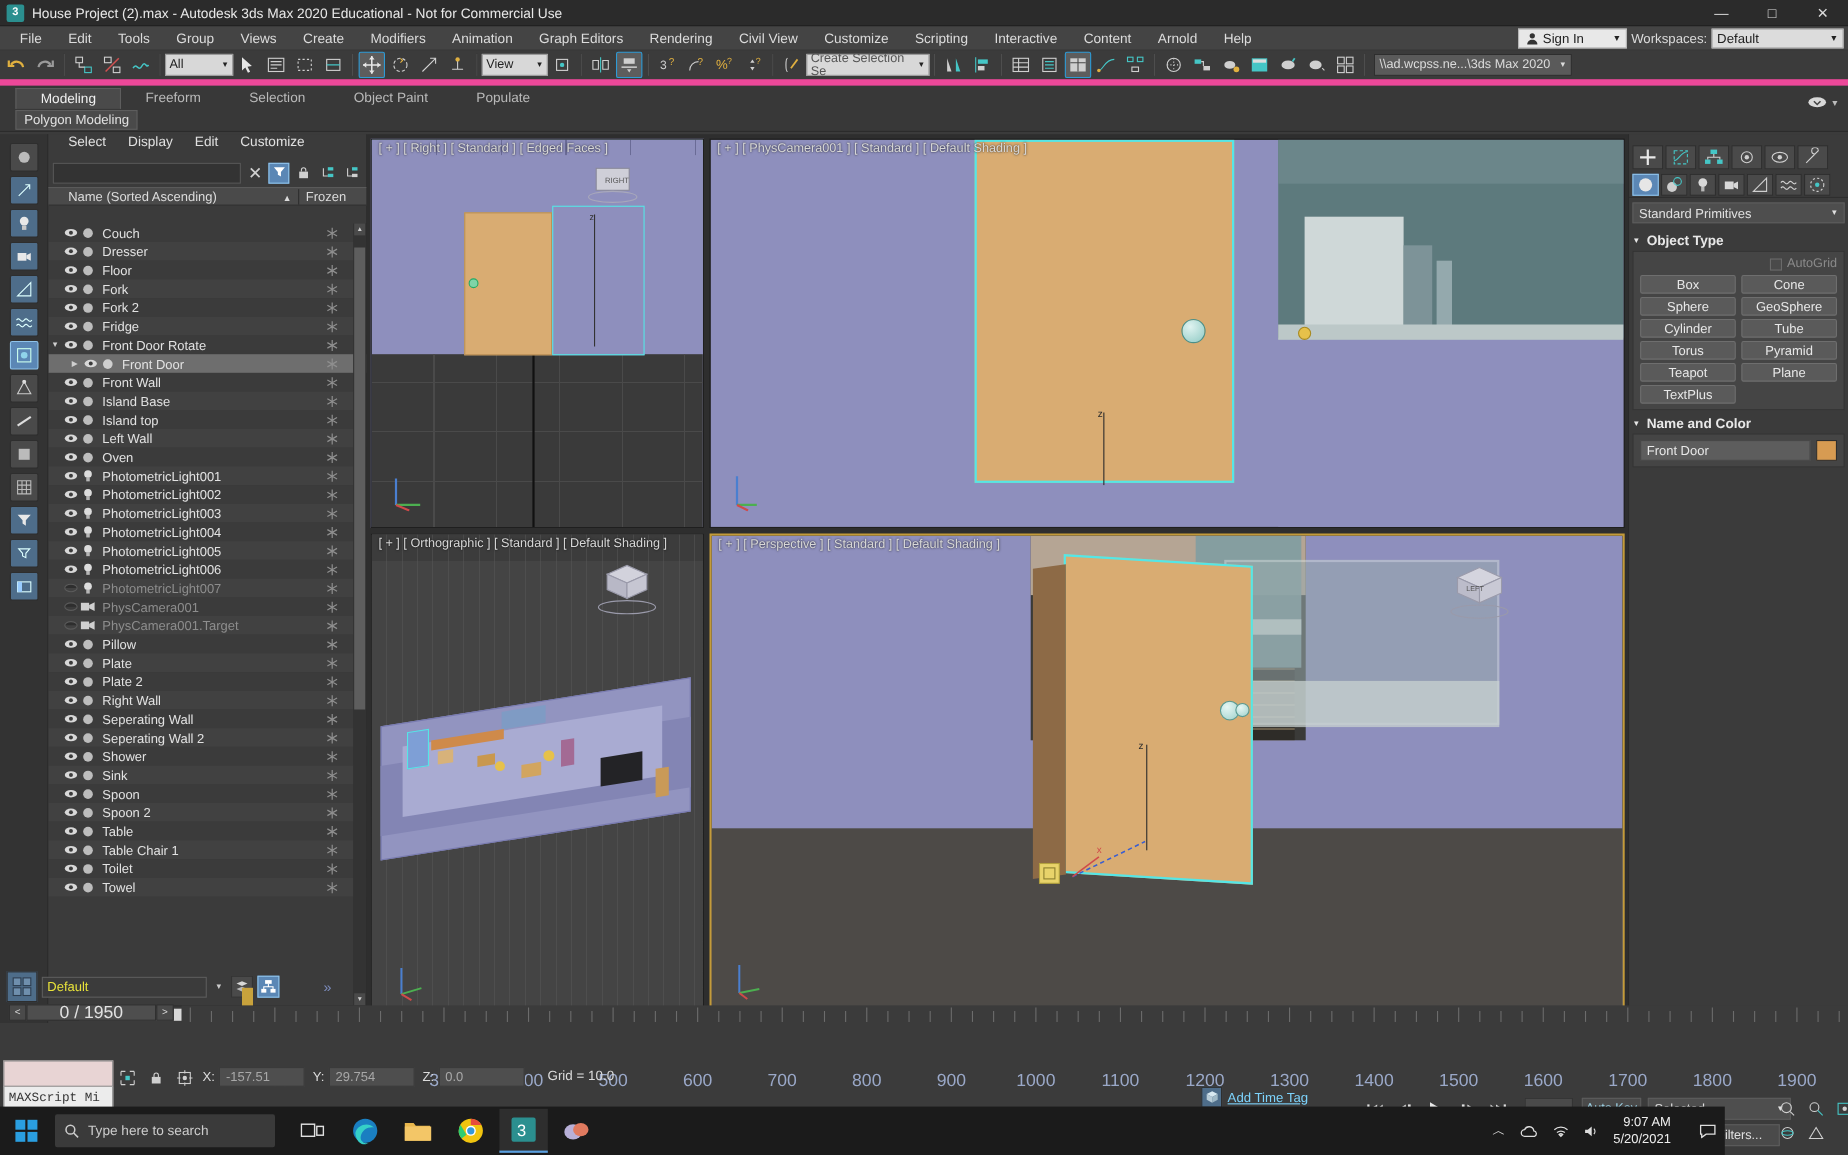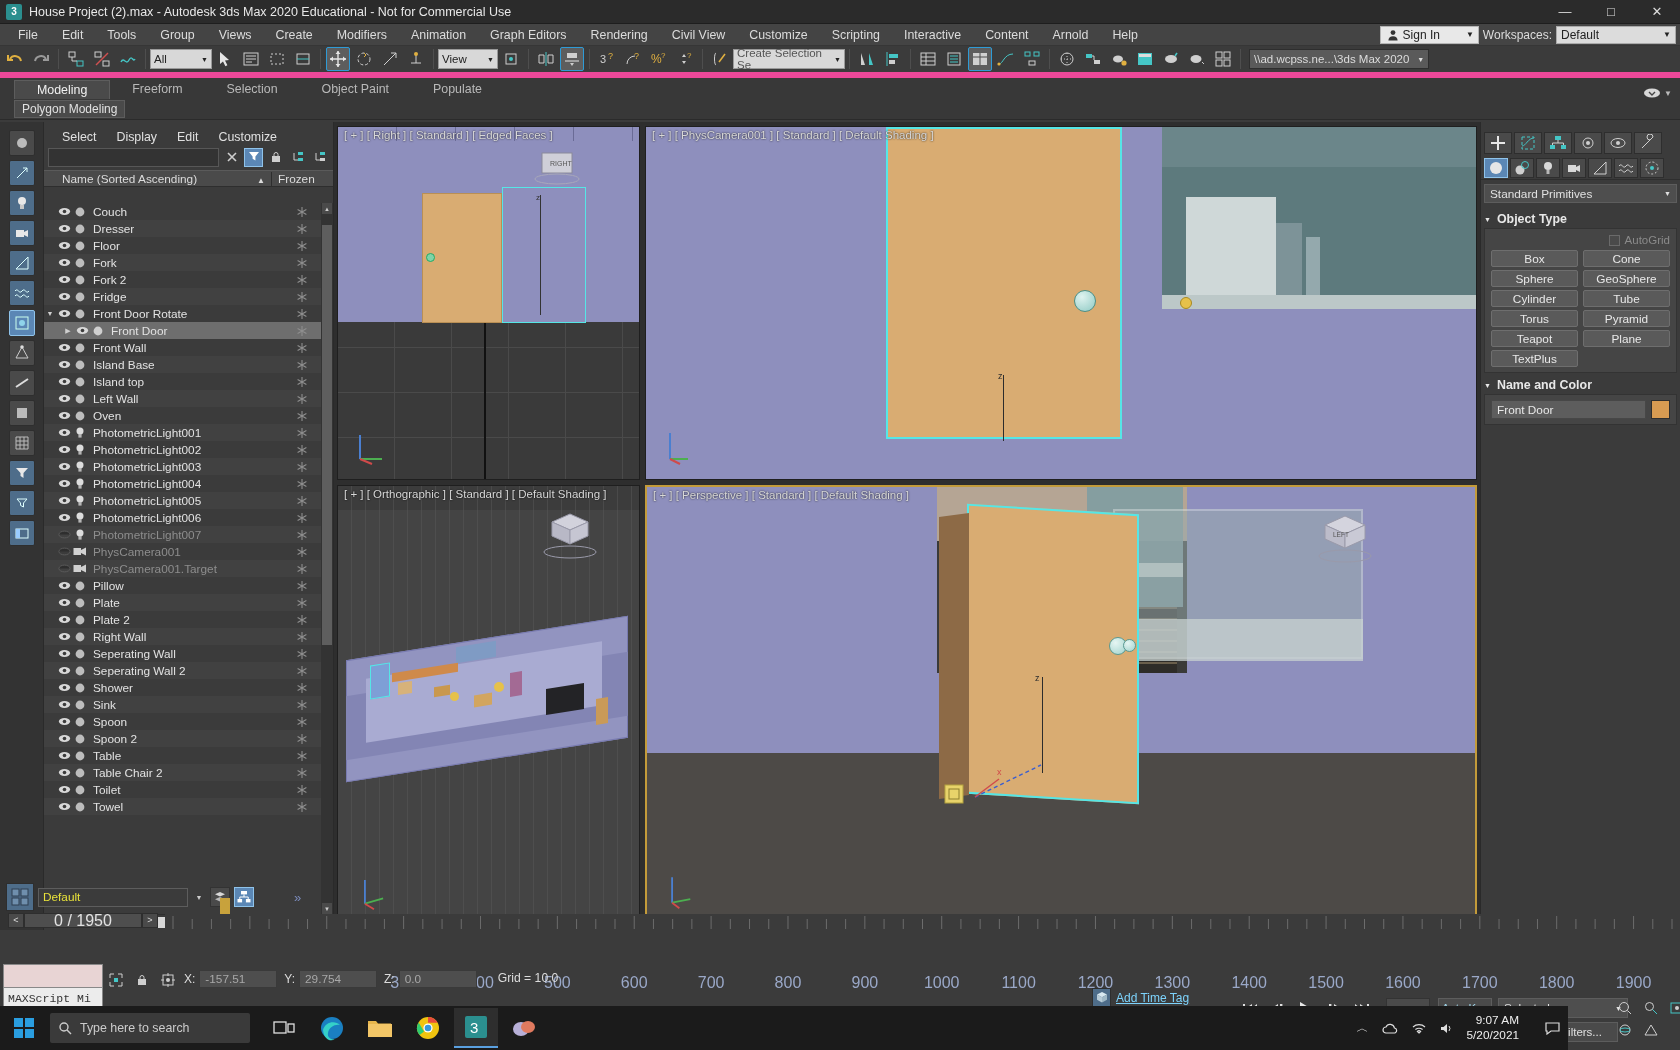--- a/index.html
+++ b/index.html
@@ -73,21 +73,21 @@
   
   .leftstrip{width:44px;background:#333333;border-right:1px solid #2a2a2a;
     display:flex;flex-direction:column;align-items:center;padding-top:8px;}
   .lsbtn{width:26px;height:26px;margin-bottom:4px;background:#4e6d8a;border:1px solid #2e2e2e;
     display:flex;align-items:center;justify-content:center;border-radius:2px;}
   .lsbtn.plain{background:#4a4a4a;}
   .lsbtn.sel{background:#5b87b5;border-color:#8fc3ea;}
 
   
   .explorer{width:290px;background:#3b3b3b;border-right:1px solid #2a2a2a;display:flex;flex-direction:column;}
-  .exmenu{height:22px;display:flex;align-items:flex-end;gap:0;padding-left:8px;}
+  .exmenu{height:22px;display:flex;align-items:flex-start;gap:0;padding-left:8px;}
   .exmenu .m{padding:0 10px;font-size:12.4px;color:#e0e0e0;}
   .extools{height:26px;display:flex;align-items:center;padding:2px 4px;gap:3px;}
   .exsearch{flex:1;height:19px;background:#333;border:1px solid #575757;}
   .exbtn{width:19px;height:19px;display:flex;align-items:center;justify-content:center;}
   .exbtn.on{background:#5b87b5;border:1px solid #8fc3ea;}
   .exhdr{height:17px;background:#4a4a4a;border-top:1px solid #5a5a5a;border-bottom:1px solid #2e2e2e;
     display:flex;align-items:center;font-size:11.8px;color:#dcdcdc;}
   .exhdr .c1{flex:1;padding-left:18px;position:relative;}
   .exhdr .sortarrow{position:absolute;right:6px;top:4px;font-size:8px;}
   .exhdr .c2{width:62px;border-left:1px solid #2e2e2e;padding-left:6px;}
@@ -1344,21 +1344,21 @@
                 <svg width="13" height="13" viewBox="0 0 13 13">
                   <ellipse cx="6.5" cy="6.5" rx="5.6" ry="3.4" fill="#d8d8d8"></ellipse>
                   <circle cx="6.5" cy="6.5" r="1.8" fill="#3b3b3b"></circle>
                 </svg>
               </span>
               <span class="typ">
                 <svg width="12" height="12" viewBox="0 0 12 12">
                   <circle cx="6" cy="6" r="4.4" fill="#bdbdbd"></circle>
                 </svg>
               </span>
-              <span class="nm">Table Chair 2</span>
+              <span class="nm">Table Chair 1</span>
               <span class="frz">
                 <svg width="12" height="12" viewBox="0 0 12 12">
                   <path d="M6 1v10M1.6 3.5l8.8 5M10.4 3.5l-8.8 5" stroke="#8e8e8e" stroke-width="1.1"></path>
                 </svg>
               </span>
             </div>
             <div class="row even">
               <span class="tw"></span>
               <span class="eye">
                 <svg width="13" height="13" viewBox="0 0 13 13">

